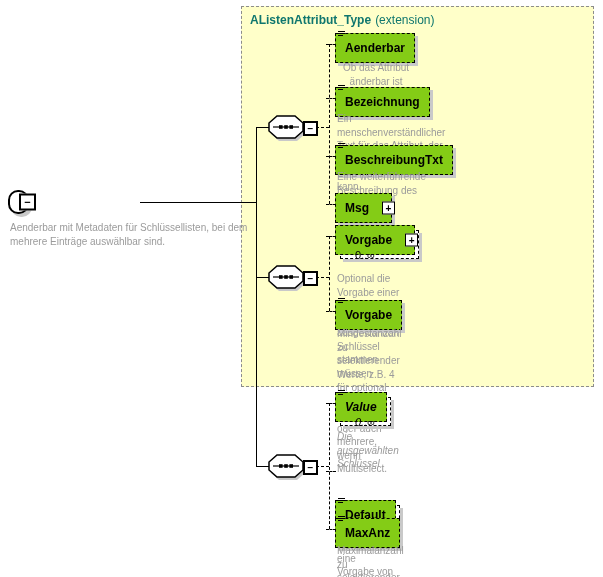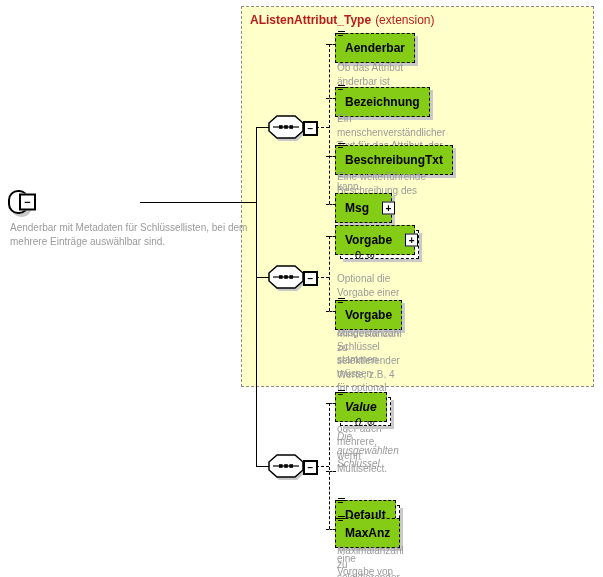--- a/index.html
+++ b/index.html
@@ -5,21 +5,21 @@
   html,body{margin:0;padding:0;background:#fff;}
   #stage{
     position:relative;width:603px;height:577px;background:#fff;overflow:hidden;
     font-family:"Liberation Sans","DejaVu Sans",sans-serif;color:#000;
   }
   
   .ext-box{
     position:absolute;left:241px;top:6px;width:351px;height:379px;
     background:#FFFFC9;border:1px dashed #8C8C8C;
   }
-  .ext-title{position:absolute;left:8px;top:6px;font-size:12px;color:#b91c1c;white-space:nowrap;}
+  .ext-title{position:absolute;left:8px;top:6px;font-size:12px;color:#0f766e;white-space:nowrap;}
   .ext-title .b{font-weight:bold;}
   .ext-title .s{font-weight:normal;margin-left:4px;}
   
   .hline,.vline{position:absolute;z-index:1;}
   .hline{height:0;border-top:1px solid #000;}
   .vline{width:0;border-left:1px solid #000;}
   .hdash{position:absolute;z-index:1;height:0;border-top:1px dashed #000;}
   .vdash{position:absolute;z-index:1;width:0;border-left:1px dashed #000;}
   
   .root-el{
@@ -145,21 +145,21 @@
     <span class="collapse">−</span>
   </div>
 
   <div class="child" style="left:335px;top:33px;z-index:2;">
     <div class="ebox">
       <span class="tc-icon"><svg width="9" height="7">
             <path d="M1 1.5h7M1 3.5h7M1 5.5h5" stroke="#000" stroke-width="1" fill="none"></path>
           </svg></span>
       <span>Aenderbar</span>
     </div>
-    <div class="desc" style="top:28px;">Ob das Attribut änderbar ist</div>
+    <div class="desc" style="top:28px;text-align:center;">Ob das Attribut änderbar ist</div>
   </div>
 
   <div class="child" style="left:335px;top:87px;z-index:2;text-decoration:underline;">
     <div class="ebox">
       <span class="tc-icon"><svg width="9" height="7">
             <path d="M1 1.5h7M1 3.5h7M1 5.5h5" stroke="#000" stroke-width="1" fill="none"></path>
           </svg></span>
       <span>Bezeichnung</span>
     </div>
     <div class="desc" style="top:25px;">Ein menschenverständlicher Text für das Attribut, der

